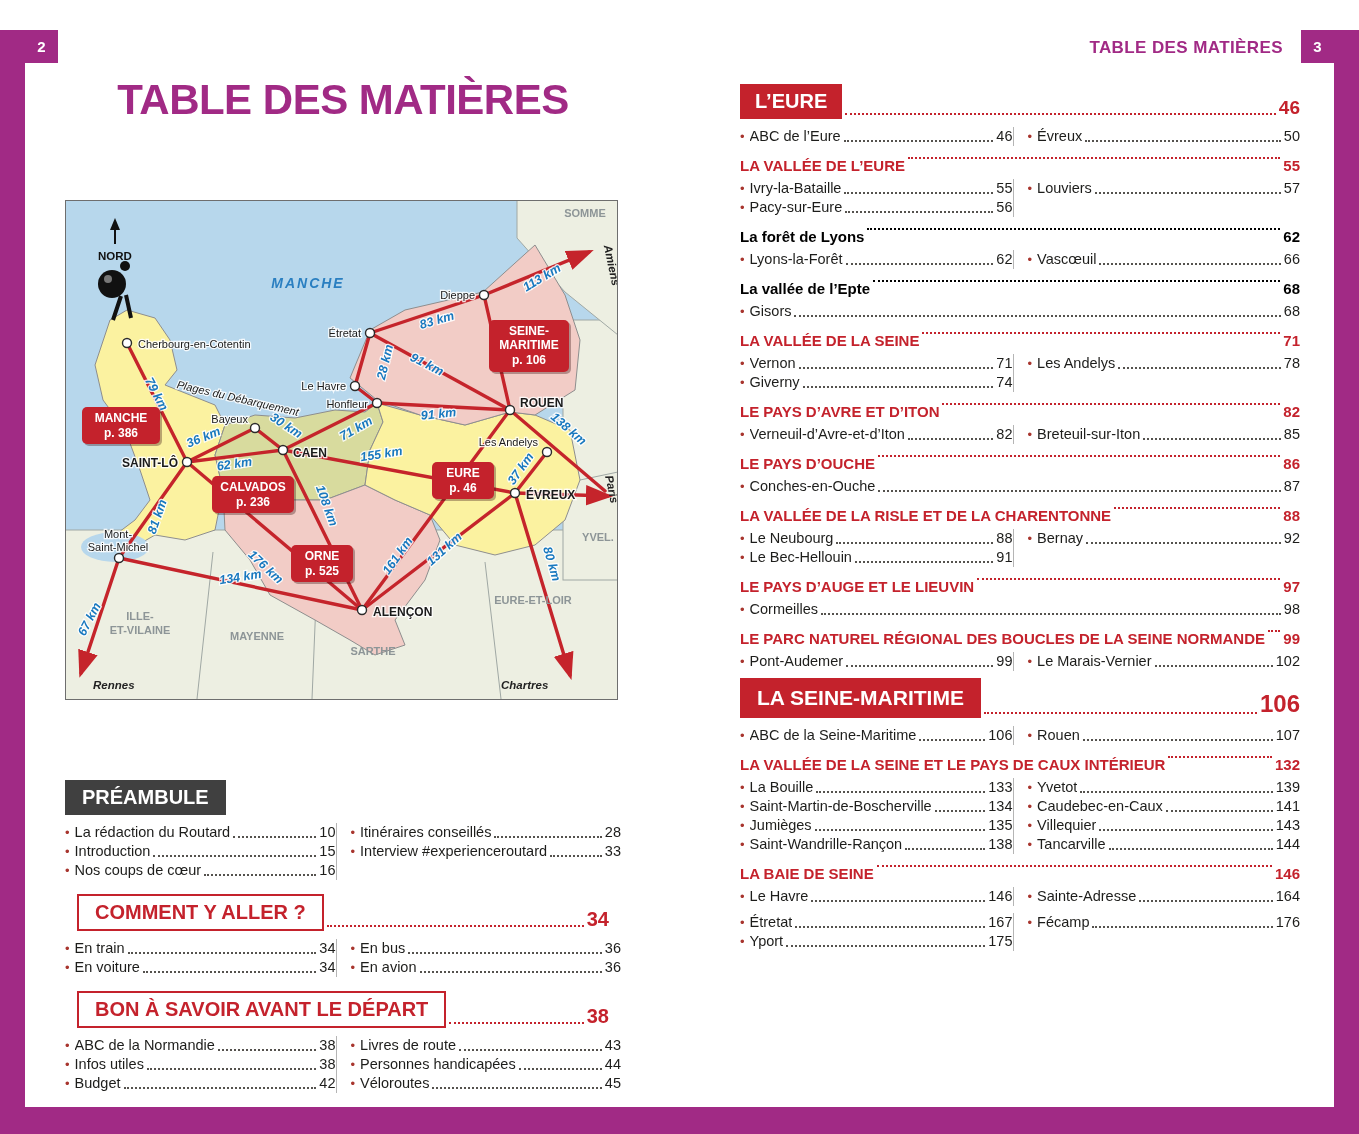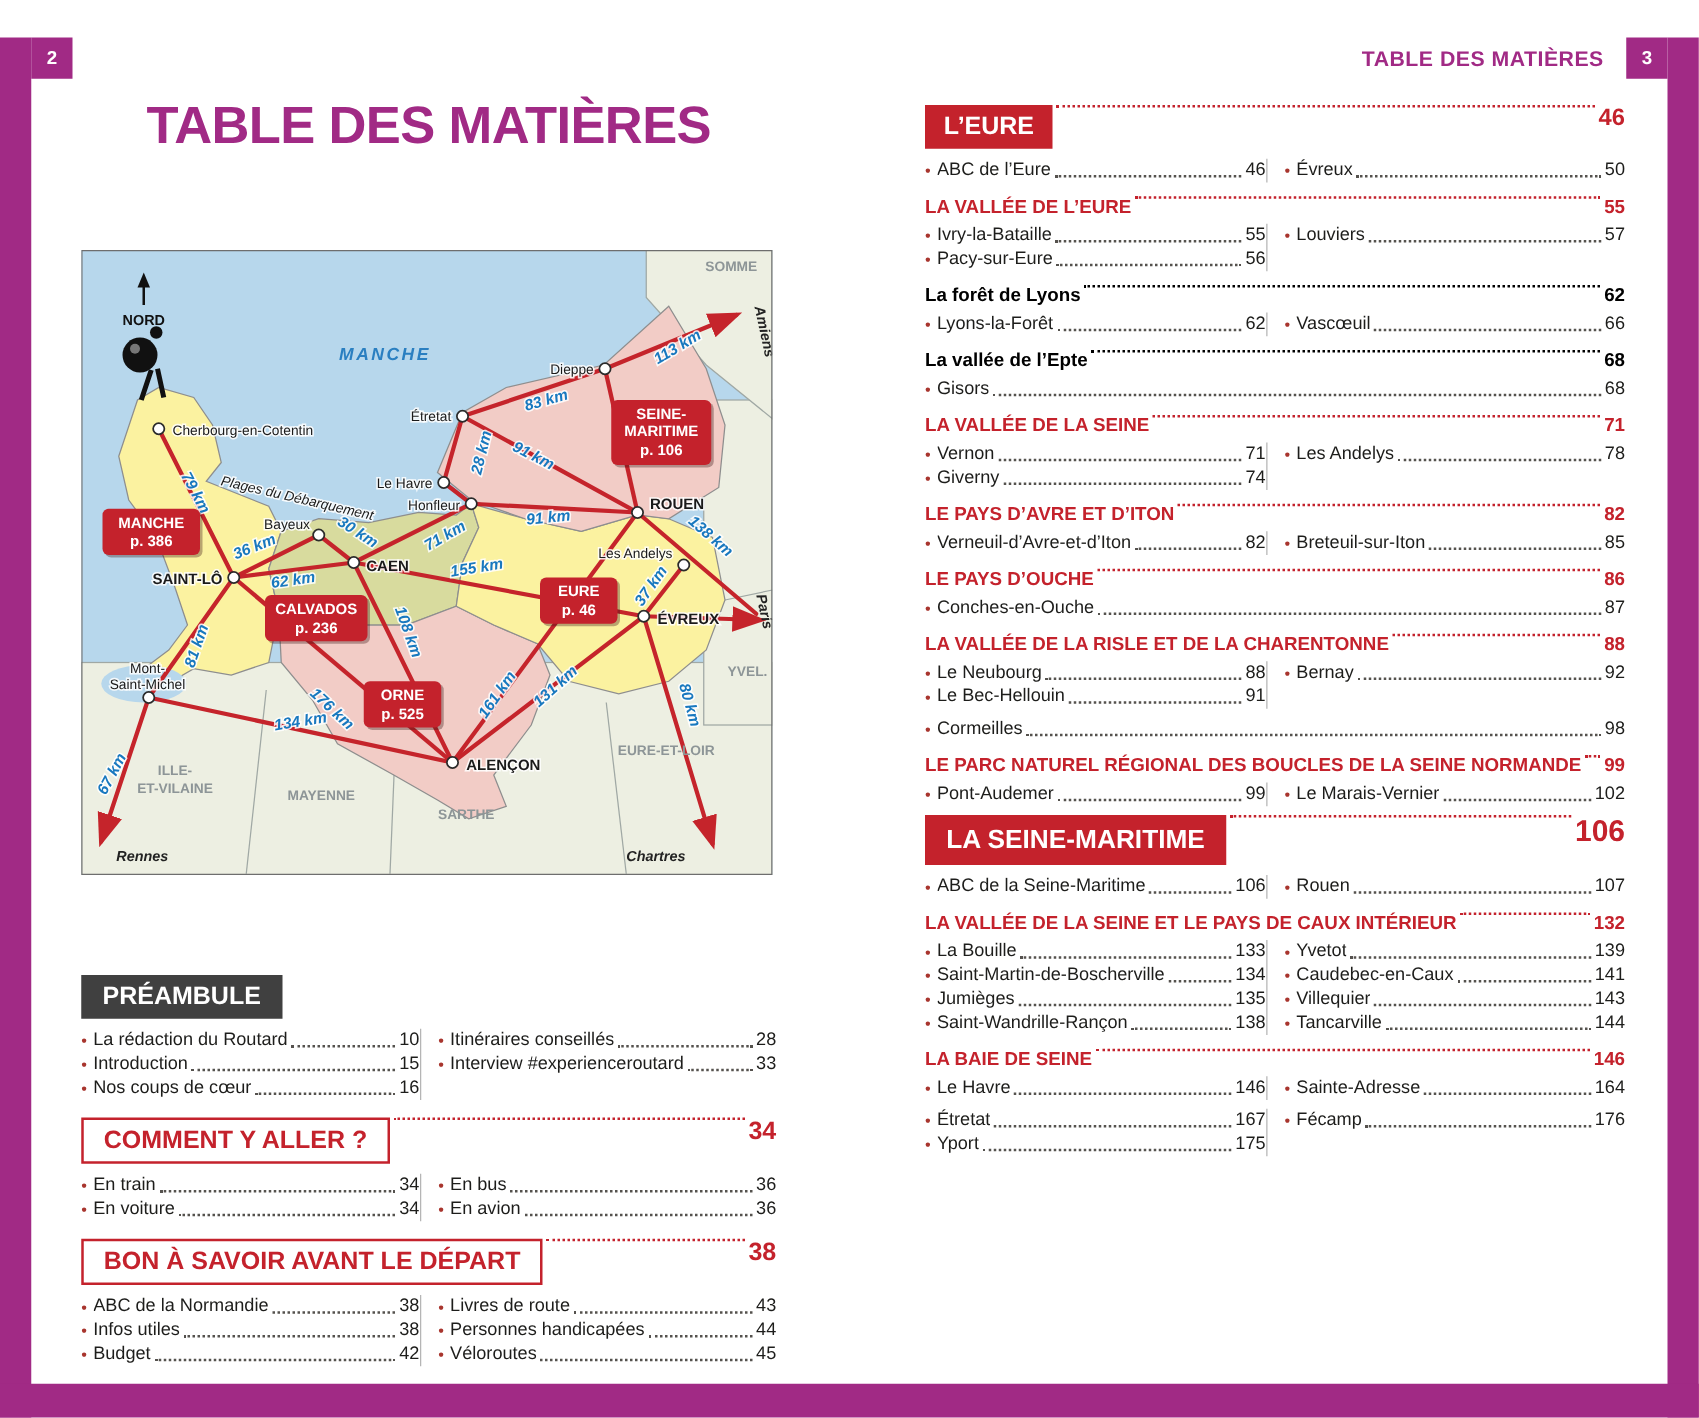--- a/index.html
+++ b/index.html
@@ -19,30 +19,30 @@
     font-size:17px;letter-spacing:.4px}
   
   .main-title{position:absolute;left:65px;top:76px;width:556px;text-align:center;
     color:#a12a85;font-weight:bold;font-size:42px;letter-spacing:-.5px}
   .map-wrap{position:absolute;left:65px;top:200px;width:553px;height:500px}
   svg{display:block}
   .left-sections{position:absolute;left:65px;top:780px;width:556px}
   .right-sections{position:absolute;left:740px;top:82px;width:560px}
   
   .section{margin-bottom:7px}
-  .chapter-row{display:flex;align-items:flex-start;margin:2px 0 8px}
+  .chapter-row{display:flex;align-items:flex-end;margin:2px 0 8px}
   .chapter-box{background:#c4222c;color:#fff;font-weight:bold;font-size:20px;padding:6px 15px;
     white-space:nowrap}
   .chapter-box.large{font-size:21px;padding:8px 17px}
   .chapter-page{color:#c4222c;font-weight:bold;font-size:19px}
   .chapter-page.large{font-size:24px}
   .chapter-row .dots{border-bottom-color:#c4222c}
   .box-magenta{display:inline-block;background:#404040;color:#fff;font-weight:bold;
     font-size:20px;padding:6px 17px;margin:0 0 8px}
-  .boxline{display:flex;align-items:flex-start;margin:14px 0 8px}
+  .boxline{display:flex;align-items:flex-end;margin:14px 12px 8px}
   .box-red{display:inline-block;border:2px solid #c4222c;color:#c4222c;font-weight:bold;
     font-size:20px;padding:5px 16px;white-space:nowrap}
   .boxline .dots{border-bottom-color:#c4222c}
   .boxline .bpage{color:#c4222c;font-weight:bold;font-size:20px}
   .heading-row{display:flex;align-items:flex-start;font-weight:bold;font-size:15px;margin:11px 0 5px}
   .heading-row .dots{border-bottom-color:currentColor}
   .heading-red{color:#c4222c}
   .heading-black{color:#000000}
   .hpage{font-weight:bold;white-space:nowrap}
   .cols{display:flex}
@@ -555,20 +555,25 @@
           <div class="entry">
             <span class="bullet">•</span>
             <span class="elabel">Bernay</span>
             <span class="dots"></span>
             <span class="epage">92</span>
           </div>
         </div>
       </div>
     </div>
     <div class="section">
+      <div class="heading-row heading-red">
+        <span>LE PAYS D’AUGE ET LE LIEUVIN</span>
+        <span class="dots"></span>
+        <span class="hpage">97</span>
+      </div>
       <div>
         <div class="entry">
           <span class="bullet">•</span>
           <span class="elabel">Cormeilles</span>
           <span class="dots"></span>
           <span class="epage">98</span>
         </div>
       </div>
     </div>
     <div class="section">

